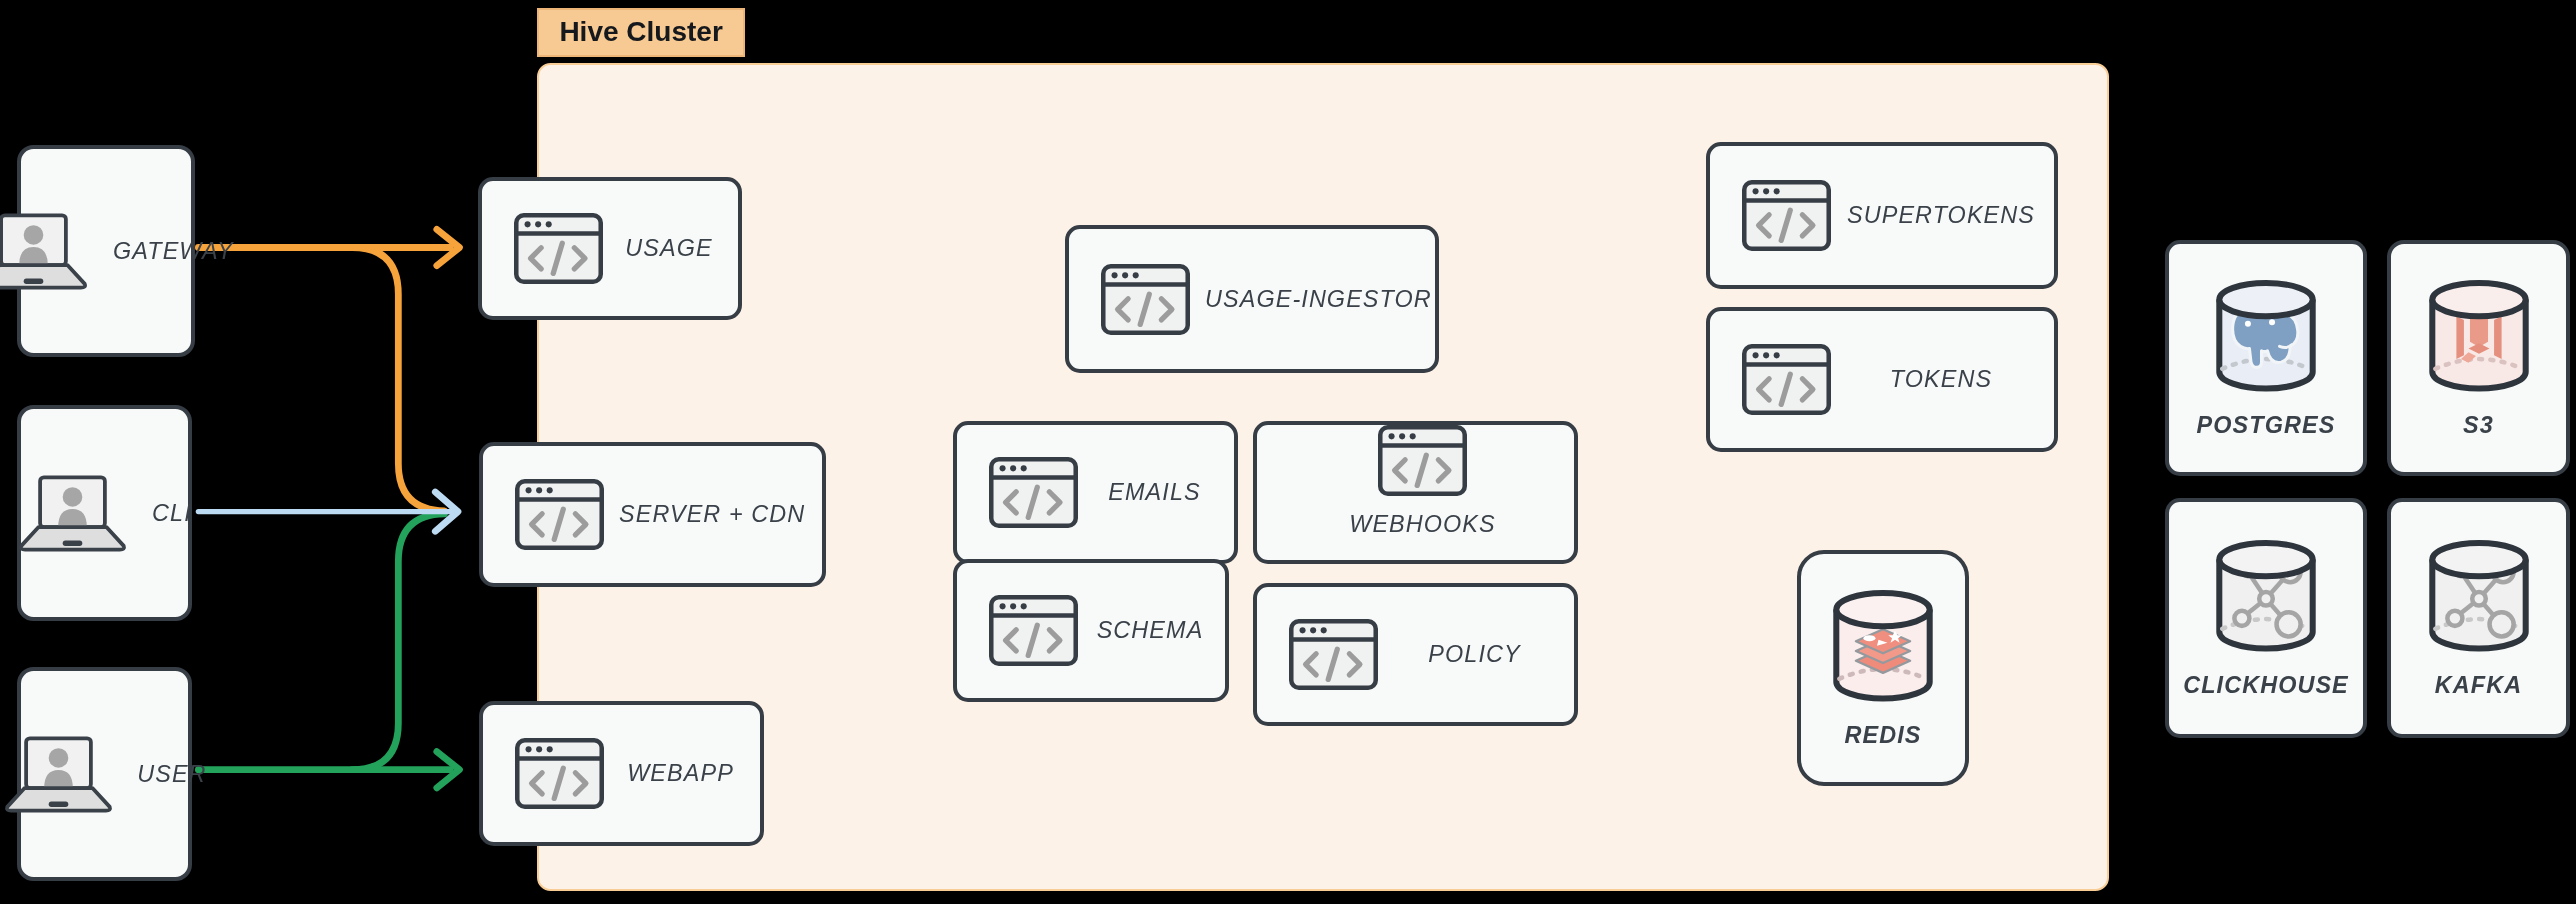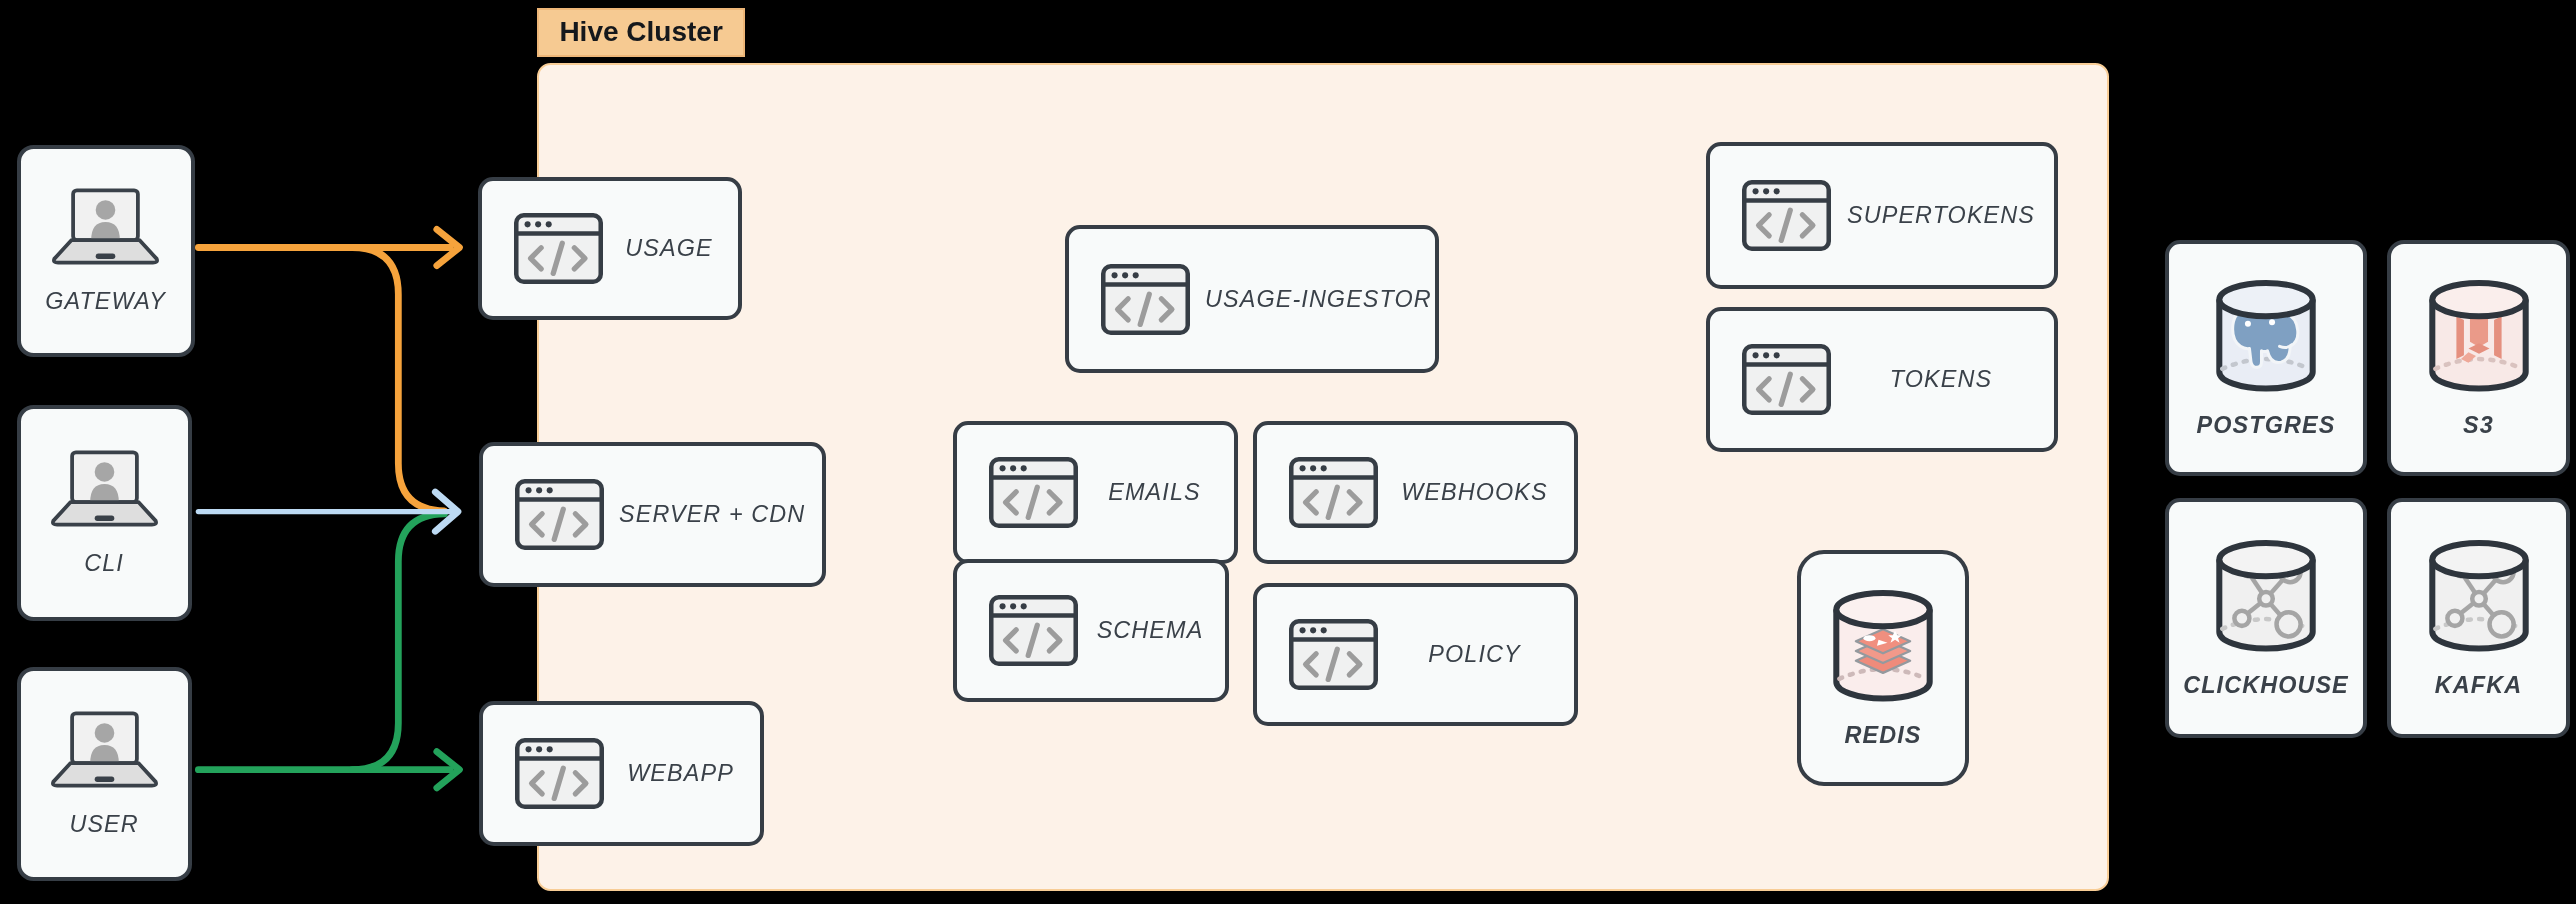--- a/index.html
+++ b/index.html
@@ -17,21 +17,21 @@
   .node{position:absolute;background:#F8FAFA;border:4.5px solid #363D45;border-radius:15px;
         box-sizing:border-box;z-index:10;display:flex;align-items:center;}
   .node .lbl{color:#3A4149;font-style:italic;letter-spacing:1.1px;font-size:23.4px;white-space:nowrap;}
 
   .svc{padding-left:32px;padding-right:18px;gap:15px;}
   .svc .lbl{flex:1;text-align:center;}
 
   .vbox{flex-direction:column;justify-content:center;gap:16.6px;font-weight:bold;}
 
   
-  .client{flex-direction:column;justify-content:center;gap:22.6px;border-radius:16.6px;}
+  .client{flex-direction:row;justify-content:center;gap:22.6px;border-radius:16.6px;}
 
   .arrow-layer{position:absolute;left:0;top:0;z-index:5;pointer-events:none;}
   .icon{flex:0 0 auto;display:block;}
 </style>
 </head>
 <body>
 
 <div id="canvas">
 
   <div class="cluster-panel"></div>
@@ -150,21 +150,21 @@
       <circle cx="18" cy="15" r="4" fill="#363D45"></circle>
         <circle cx="32" cy="15" r="4" fill="#363D45"></circle>
         <circle cx="46" cy="15" r="4" fill="#363D45"></circle>
       <path d="M36 46 L22 60 L36 74" fill="none" stroke="#9C9C9C" stroke-width="7" stroke-linecap="round" stroke-linejoin="round"></path>
       <line x1="64" y1="40" x2="52" y2="80" stroke="#9C9C9C" stroke-width="7" stroke-linecap="round"></line>
       <path d="M80 46 L94 60 L80 74" fill="none" stroke="#9C9C9C" stroke-width="7" stroke-linecap="round" stroke-linejoin="round"></path>
     </svg>
     <div class="lbl">USAGE-INGESTOR</div>
   </div>
 
-  <div class="node svc" style="left:1253px;top:421px;width:325px;height:143px;">
+  <div class="node svc" style="left:1253px;top:421px;width:325px;height:143px;flex-direction:column;">
     <svg class="icon" width="89" height="71" viewBox="0 0 118 94">
       <rect x="3" y="3" width="112" height="88" rx="10" fill="#F0F1F1" stroke="#363D45" stroke-width="6"></rect>
       <line x1="4" y1="27" x2="114" y2="27" stroke="#363D45" stroke-width="6"></line>
       <circle cx="18" cy="15" r="4" fill="#363D45"></circle>
         <circle cx="32" cy="15" r="4" fill="#363D45"></circle>
         <circle cx="46" cy="15" r="4" fill="#363D45"></circle>
       <path d="M36 46 L22 60 L36 74" fill="none" stroke="#9C9C9C" stroke-width="7" stroke-linecap="round" stroke-linejoin="round"></path>
       <line x1="64" y1="40" x2="52" y2="80" stroke="#9C9C9C" stroke-width="7" stroke-linecap="round"></line>
       <path d="M80 46 L94 60 L80 74" fill="none" stroke="#9C9C9C" stroke-width="7" stroke-linecap="round" stroke-linejoin="round"></path>
     </svg>

